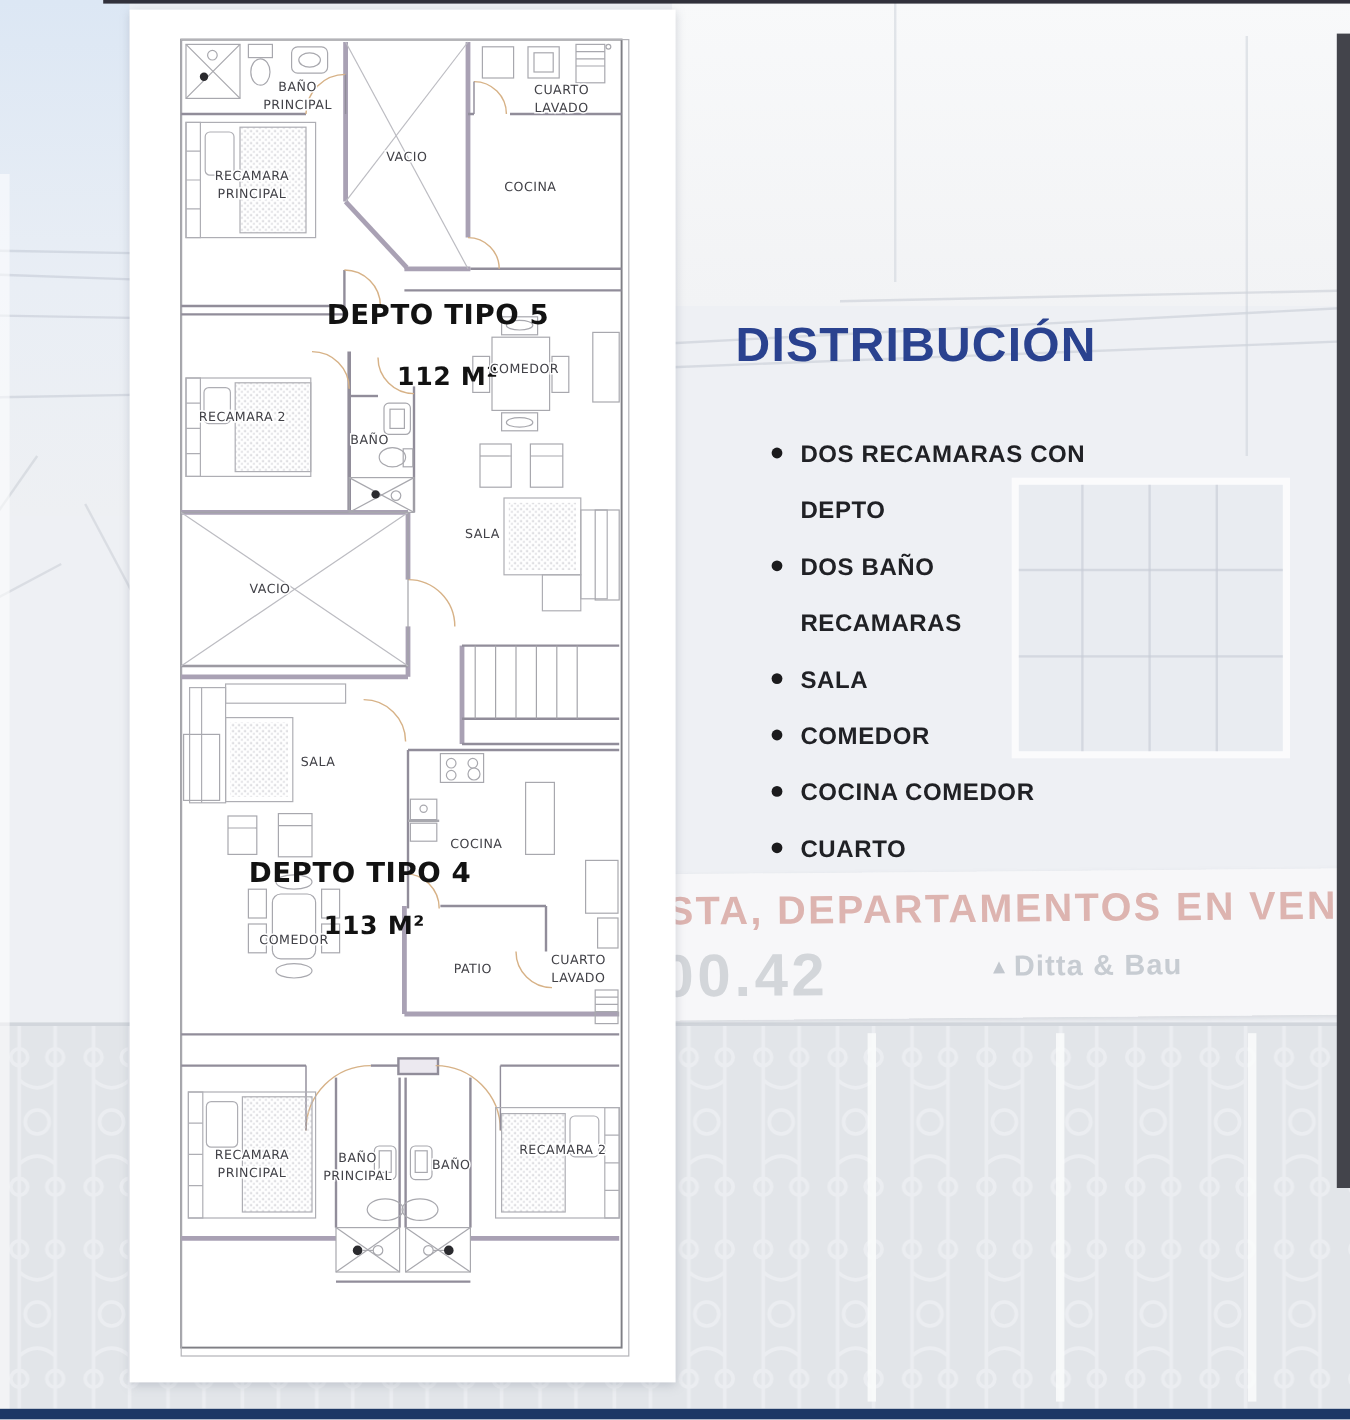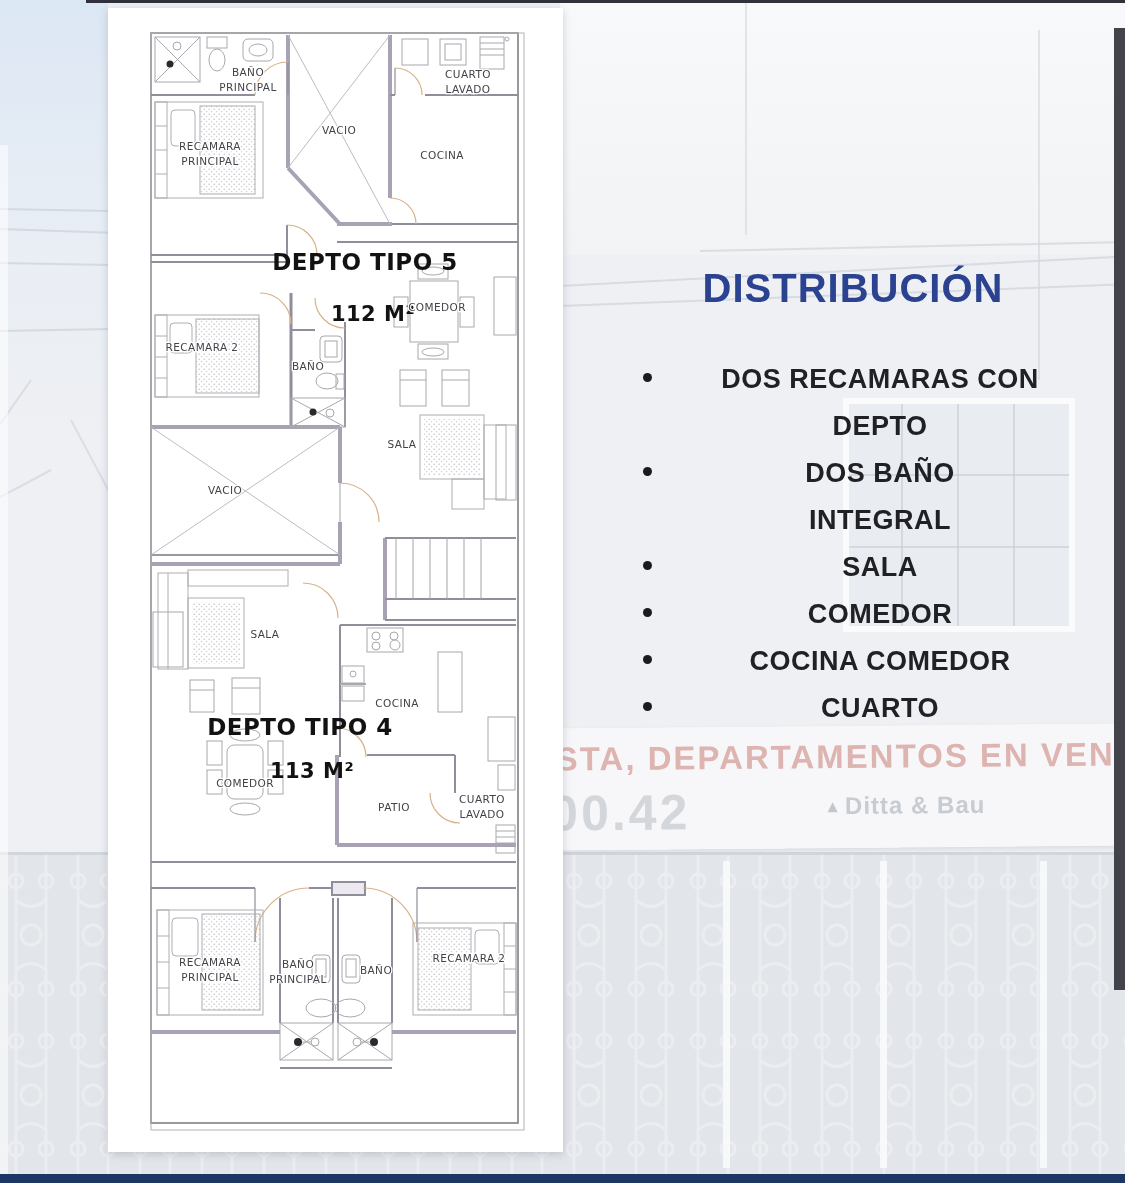--- a/index.html
+++ b/index.html
@@ -42,26 +42,26 @@
   
   #sheet{position:absolute;left:108px;top:8px;width:455px;height:1144px;
     background:#ffffff;z-index:2;box-shadow:0 2px 8px rgba(120,130,145,.35);}
   #plan-svg{display:block;}
   text.rlabel{fill:#424248;font-size:10.5px;letter-spacing:.4px;
     font-family:"DejaVu Sans","Liberation Sans",sans-serif;
     paint-order:stroke;stroke:#ffffff;stroke-width:2.5px;}
   text.big{fill:#121212;font-weight:bold;letter-spacing:.5px;
     font-family:"DejaVu Sans","Liberation Sans",sans-serif;}
   
-  #dist{position:absolute;left:613px;top:264px;width:480px;z-index:3;text-align:center;}
+  #dist{position:absolute;left:613px;top:264px;width:480px;z-index:3;}
   #dist h1{margin:0;font-size:40px;line-height:48px;font-weight:bold;
     letter-spacing:1px;color:#2a428f;}
   #dist ul{list-style:none;margin:44px 0 0 0;padding:0;}
   #dist li{position:relative;padding-left:54px;margin:0;}
-  #dist li .line{display:block;font-size:27px;line-height:47px;
+  #dist li .line{display:block;font-size:20px;line-height:47px;
     font-weight:bold;letter-spacing:.5px;color:#202125;}
   #dist li .dot{position:absolute;left:30px;top:17px;width:9px;height:9px;
     border-radius:50%;background:#1b1b1d;}
 </style>
 </head>
 <body>
 
 <div id="bg">
   <div class="abs sky-left"></div>
   <div class="abs sky-right"></div>
@@ -438,21 +438,21 @@
   <h1>DISTRIBUCIÓN</h1>
   <ul>
     <li>
       <span class="dot"></span>
       <span class="line">DOS RECAMARAS CON</span>
       <span class="line">DEPTO</span>
     </li>
     <li>
       <span class="dot"></span>
       <span class="line">DOS BAÑO</span>
-      <span class="line">INTEGRAL</span>
+      <span class="line">RECAMARAS</span>
     </li>
     <li>
       <span class="dot"></span>
       <span class="line">SALA</span>
     </li>
     <li>
       <span class="dot"></span>
       <span class="line">COMEDOR</span>
     </li>
     <li>

